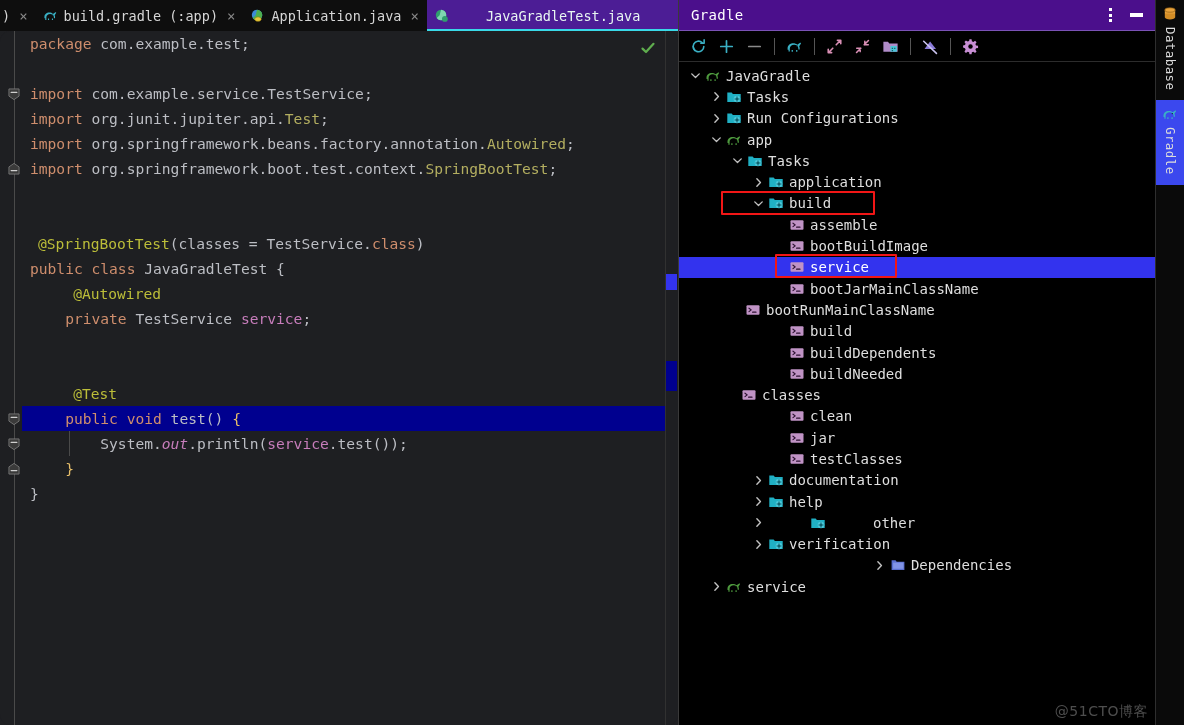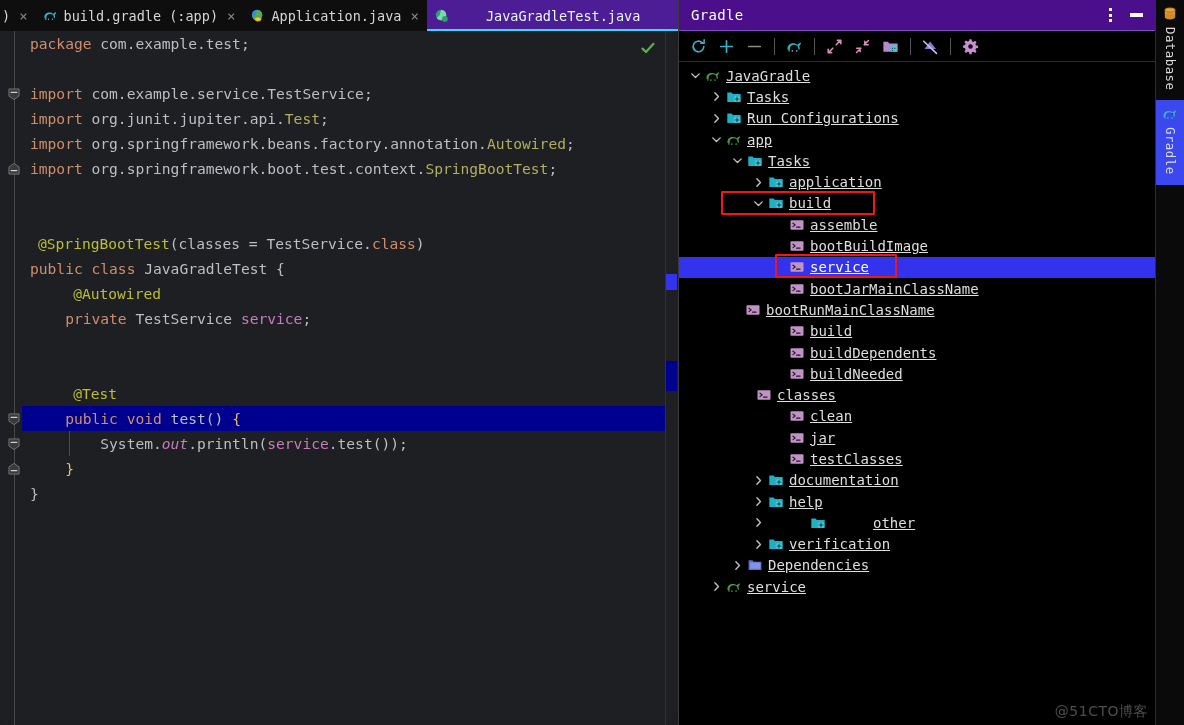--- a/index.html
+++ b/index.html
@@ -168,21 +168,21 @@
     white-space: nowrap; position: relative; cursor: pointer;
   }
   .tree-row.selected { background: #3333ee; color: #fff; }
   .chev {
     width: 16px; height: 16px; flex: none;
     display: flex; align-items: center; justify-content: center;
     margin-right: 2px;
   }
   .chev.empty { visibility: hidden; }
   .row-ico { width: 16px; height: 16px; flex: none; margin-right: 5px; }
-  .row-label { line-height: 1; text-decoration: underline; }
+  .row-label { line-height: 1; }
 
   .annot-box {
     position: absolute; border: 2px solid #f21616;
     pointer-events: none; border-radius: 1px;
   }
 
   
   #right-strip {
     width: 29px; height: 725px; background: #0a0a0a;
     display: flex; flex-direction: column; align-items: center;
@@ -543,21 +543,21 @@
           <span class="row-label">buildDependents</span>
         </div>
         <div class="tree-row" style="padding-left: 92px;">
           <span class="chev empty"></span>
           <svg viewBox="0 0 16 16" width="16" height="16" class="row-ico">
             <rect x="1.5" y="3.3" width="13" height="9.4" rx="1" fill="#c093c5"></rect>
             <path d="M4 6.2l2.2 1.7L4 9.6M7.6 10.2h3.4" stroke="#2b1030" stroke-width="1.2" fill="none" stroke-linecap="round" stroke-linejoin="round"></path>
           </svg>
           <span class="row-label">buildNeeded</span>
         </div>
-        <div class="tree-row" style="padding-left: 59px;">
+        <div class="tree-row" style="padding-left: 44px;">
           <span class="chev empty"></span>
           <svg viewBox="0 0 16 16" width="16" height="16" class="row-ico">
             <rect x="1.5" y="3.3" width="13" height="9.4" rx="1" fill="#c093c5"></rect>
             <path d="M4 6.2l2.2 1.7L4 9.6M7.6 10.2h3.4" stroke="#2b1030" stroke-width="1.2" fill="none" stroke-linecap="round" stroke-linejoin="round"></path>
           </svg>
           <span class="row-label">classes</span>
         </div>
         <div class="tree-row" style="padding-left: 92px;">
           <span class="chev empty"></span>
           <svg viewBox="0 0 16 16" width="16" height="16" class="row-ico">
@@ -631,21 +631,21 @@
             </svg>
           </span>
           <svg viewBox="0 0 16 16" width="16" height="16" class="row-ico">
             <path d="M1.3 3.6h4.3l1.3 1.5h7.8v7.8H1.3z" fill="#20b0c4"></path>
             <circle cx="11" cy="10" r="3.3" fill="#49c6d8"></circle>
             <path d="M11 7.6v4.8M8.6 10h4.8" stroke="#0d5d69" stroke-width="1.1"></path>
             <circle cx="11" cy="10" r="1.1" fill="#0d5d69"></circle>
           </svg>
           <span class="row-label">verification</span>
         </div>
-        <div class="tree-row" style="padding-left: 50px;">
+        <div class="tree-row" style="padding-left: 50px; justify-content: center;">
           <span class="chev">
             <svg viewBox="0 0 16 16" width="13" height="13">
               <path d="M6 3.4L10.4 8 6 12.6" stroke="#c2c2c2" stroke-width="1.7" fill="none" stroke-linecap="round" stroke-linejoin="round"></path>
             </svg>
           </span>
           <svg viewBox="0 0 16 16" width="16" height="16" class="row-ico">
             <path d="M1.6 3.3h3.9l1.2 1.4h7.7v8.2H1.6z" fill="#5b6fd0"></path>
             <path d="M3.1 5.6h10.3v6.2H3.1z" fill="#8193e6"></path>
           </svg>
           <span class="row-label">Dependencies</span>

